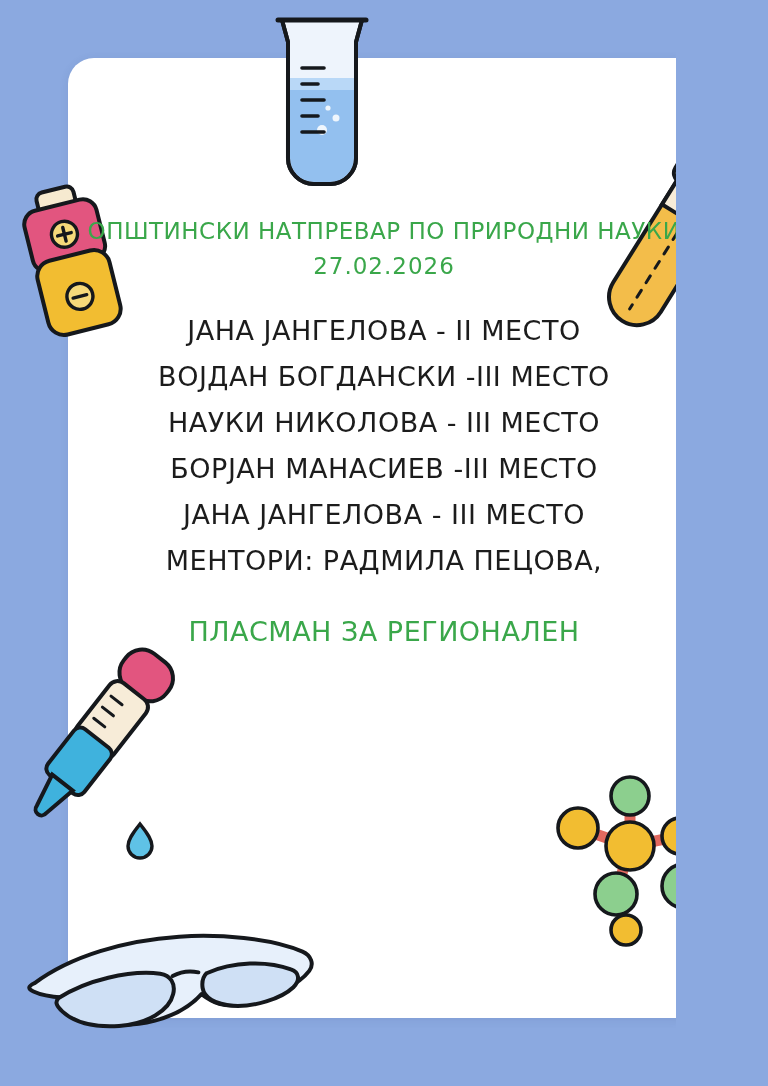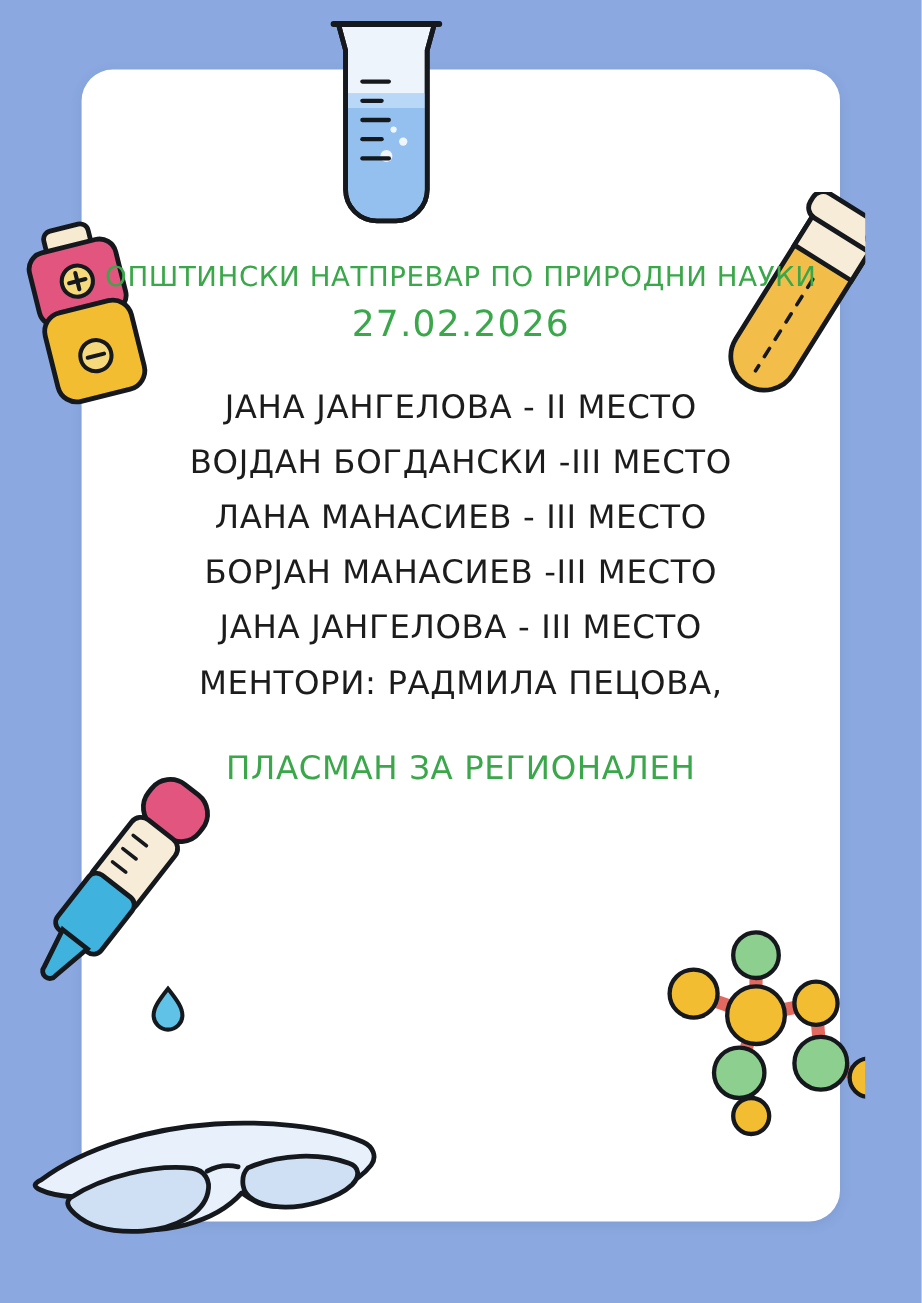--- a/index.html
+++ b/index.html
@@ -12,21 +12,20 @@
     background: #8ba9e0;
     font-family: "DejaVu Sans", sans-serif;
     overflow: hidden;
   }
   .poster {
     position: relative;
     width: 676px;
     height: 1086px;
     background: #8ba9e0;
     overflow: hidden;
-    padding-left: 45px;
   }
   .card {
     position: absolute;
     left: 68px;
     top: 58px;
     width: 632px;
     height: 960px;
     background: #ffffff;
     border-radius: 26px;
     box-shadow: 0 2px 10px rgba(40,60,110,0.10);
@@ -47,21 +46,21 @@
     color: #3aa74a;
     font-family: "DejaVu Sans", sans-serif;
     font-size: 23px;
     letter-spacing: 0.5px;
     text-align: center;
     line-height: 1.35;
     white-space: nowrap;
   }
   .subtitle {
     color: #3aa74a;
-    font-size: 30px;
+    font-size: 23px;
     text-align: center;
     margin-top: 6px;
     letter-spacing: 1px;
   }
   .names {
     margin-top: 36px;
     display: flex;
     flex-direction: column;
     align-items: center;
     gap: 15px;
@@ -212,21 +211,21 @@
     </svg>
   </div>
 
   <div class="content">
     <div class="title">ОПШТИНСКИ НАТПРЕВАР ПО ПРИРОДНИ НАУКИ</div>
     <div class="subtitle">27.02.2026</div>
 
     <div class="names">
       <div class="name-line">ЈАНА ЈАНГЕЛОВА - II МЕСТО</div>
       <div class="name-line">ВОЈДАН БОГДАНСКИ -III МЕСТО</div>
-      <div class="name-line">ЛАНА МАНАСИЕВ - III МЕСТО</div>
+      <div class="name-line">НАУКИ НИКОЛОВА - III МЕСТО</div>
       <div class="name-line">БОРЈАН МАНАСИЕВ -III МЕСТО</div>
       <div class="name-line">ЈАНА ЈАНГЕЛОВА - III МЕСТО</div>
     </div>
 
     <div class="mentors">
       <div class="name-line">МЕНТОРИ: РАДМИЛА ПЕЦОВА,</div>
     </div>
 
     <div class="footer">
       <div class="footer-line">ПЛАСМАН ЗА РЕГИОНАЛЕН</div>

